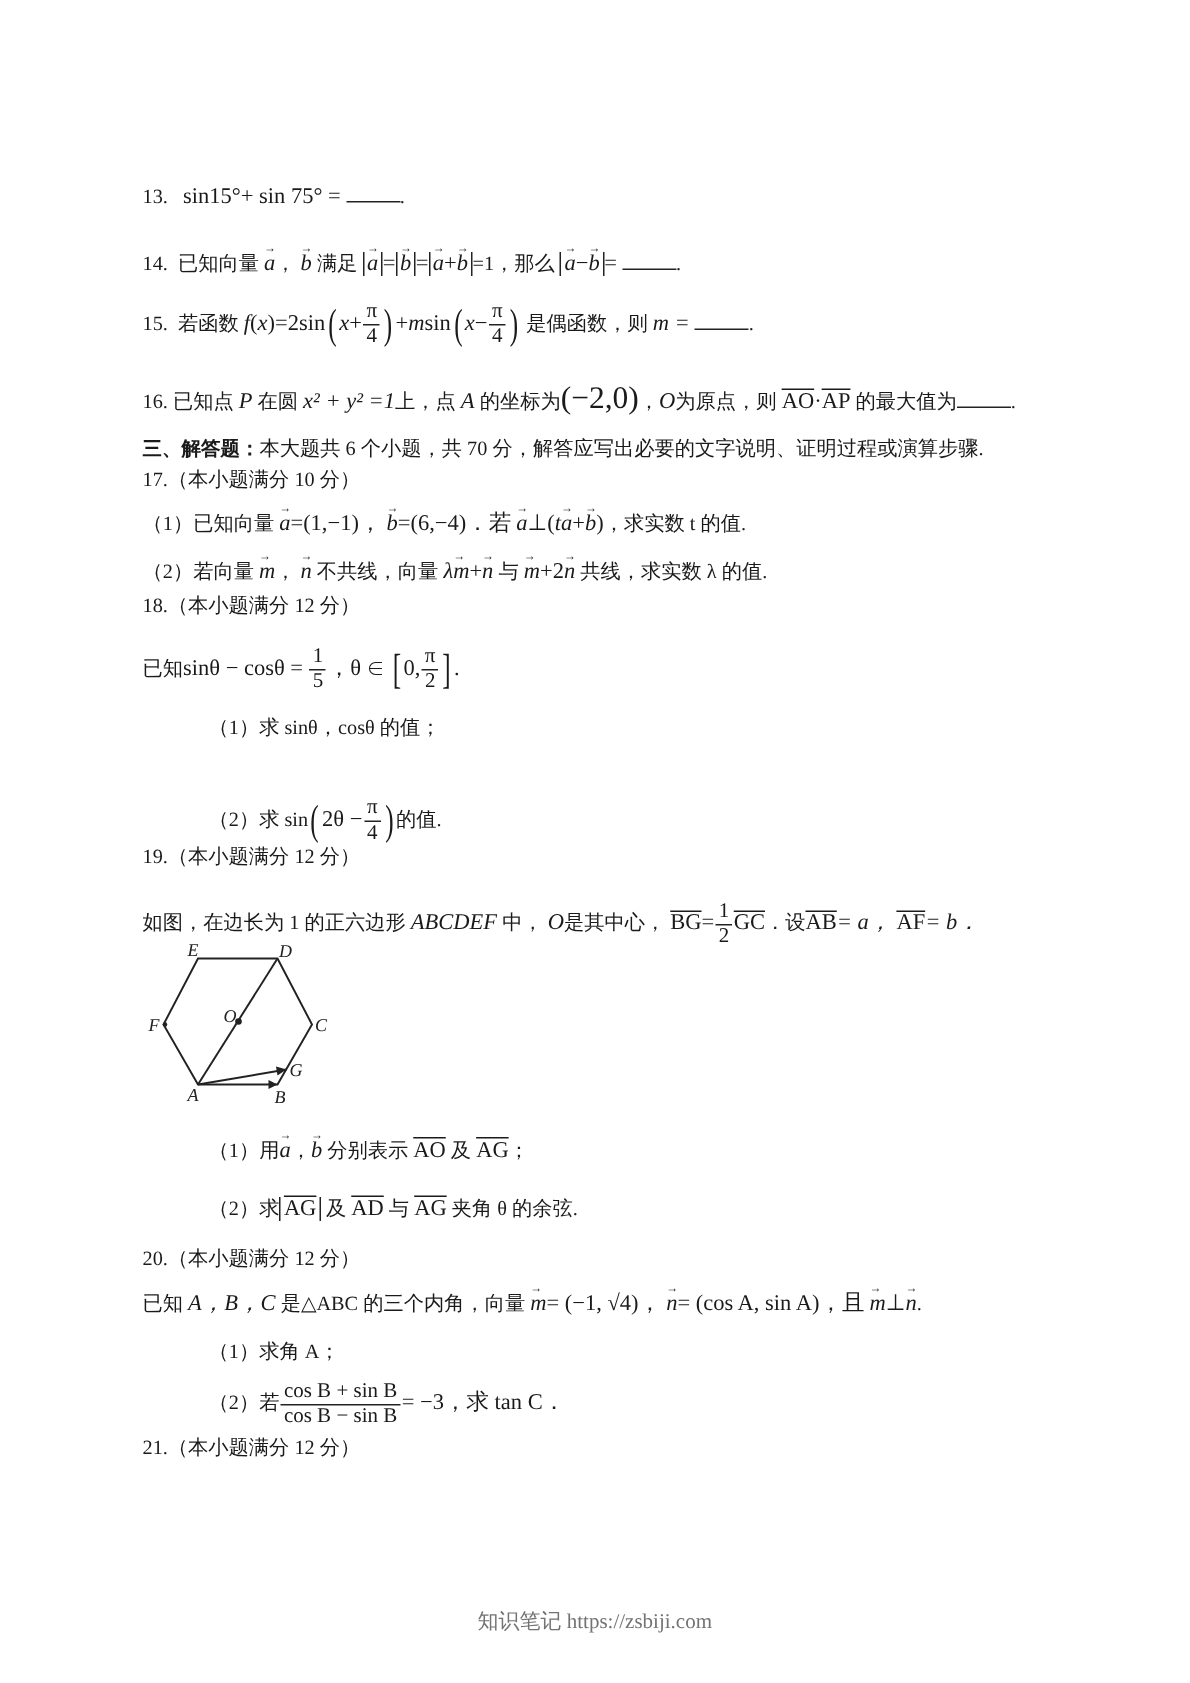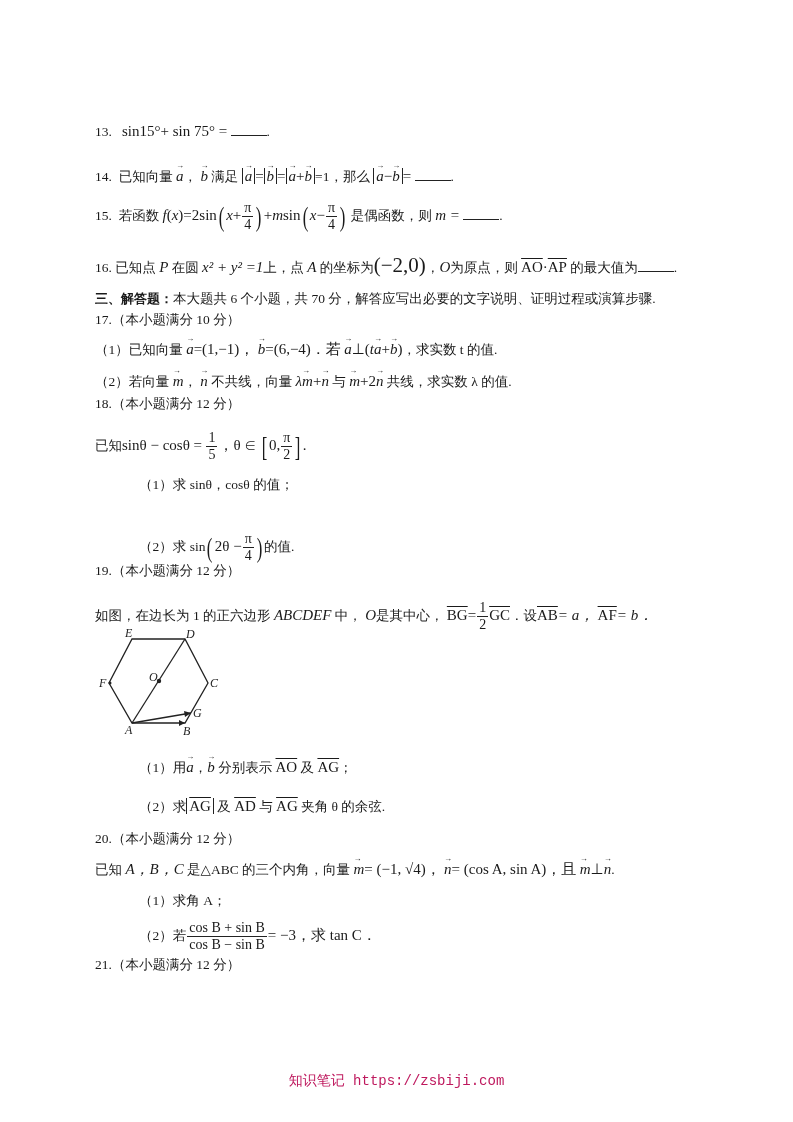--- a/index.html
+++ b/index.html
@@ -13,21 +13,21 @@
   .frac { display: inline-block; vertical-align: middle; text-align: center; font-size: 14px; line-height: 16px; margin: 0 1px; }
   .frac .num { display: block; border-bottom: 1px solid #222; padding: 0 2px; }
   .frac .den { display: block; padding: 0 2px; }
   .big { font-size: 28px; font-weight: 100; vertical-align: middle; line-height: 20px; transform: scaleX(0.6); display: inline-block; }
   .ov { text-decoration: overline; }
   .vec { position: relative; font-style: italic; }
   .vec::after { content: "\2192"; position: absolute; left: 0; top: -11px; font-size: 8px; font-style: normal; }
   .abs { border-left: 1px solid #222; border-right: 1px solid #222; padding: 0 2px; }
   .b { font-weight: bold; font-family: "DejaVu Sans", sans-serif; }
   .footer { position: absolute; top: 1072px; left: 0; width: 793px; text-align: center;
-            font-family: Liberation Mono, monospace; font-size: 14px; color: #be185d; }
+            font-family: Liberation Serif, serif; font-size: 14px; color: #737373; }
   .figure { position: absolute; left: 95px; top: 625px; width: 130px; height: 115px; }
 </style>
 </head>
 <body>
 
 <div class="line" style="top:122px">
   <span>13.</span>&nbsp;&nbsp;
   <span class="m">sin15°+ sin 75° =</span>
   <span class="blank"></span><span>.</span>
 </div>

